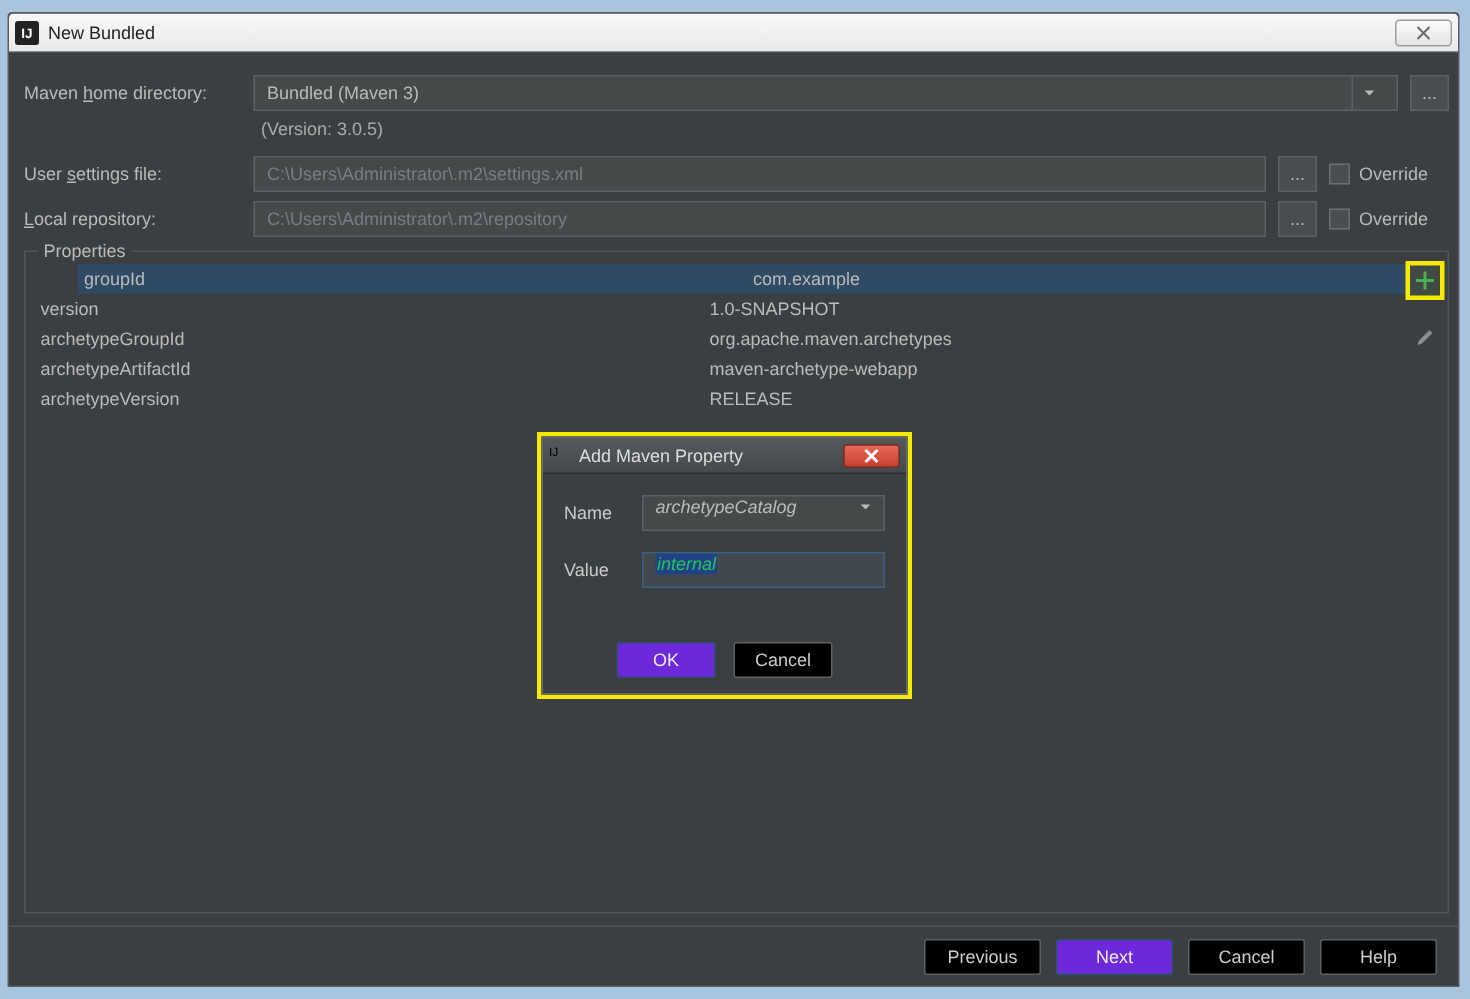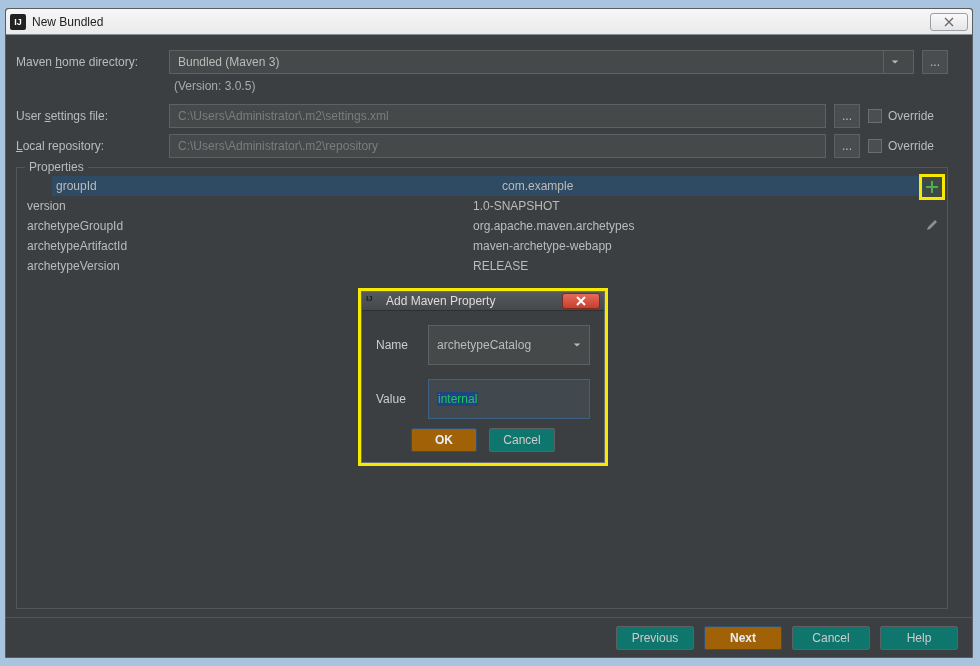--- a/index.html
+++ b/index.html
@@ -20,21 +20,21 @@
       align-items:center; justify-content:center; font-size:9px; font-weight:bold;
       margin-right:6px; border-radius:2px;
     }
     .titlebar .tb-title { flex:1; font-size:12px; }
     .tb-close {
       width:38px; height:18px; border:1px solid #9aa0a6; border-radius:3px;
       background:linear-gradient(#fafafa,#e5e5e5); display:flex; align-items:center;
       justify-content:center; color:#555;
     }
 
-    .content { flex:1; padding:12px 24px 8px 10px; display:flex; flex-direction:column; gap:0; }
+    .content { flex:1; padding:12px 6px 8px 10px; display:flex; flex-direction:column; gap:0; }
 
     .form-row { display:flex; align-items:center; height:30px; gap:8px; }
     .form-row label { width:145px; color:#bbb; }
     .form-row .underline { text-decoration:underline; }
     .combo, .textfield {
       flex:1; height:24px; background:#45494a; border:1px solid #5e6163;
       padding:0 8px; display:flex; align-items:center; color:#bbb;
     }
     .combo { justify-content:space-between; }
     .combo .chev { border-left:1px solid #5e6163; width:22px; height:100%; display:flex; align-items:center; justify-content:center;}
@@ -54,22 +54,22 @@
     .prop-row { display:flex; height:20px; align-items:center; }
     .prop-row .key { width:450px; padding-left:4px; color:#bbb;}
     .prop-row .val { flex:1; color:#bbb;}
     .prop-row.sel { background:#2f4a63;margin-left:29px;}
     .prop-actions { position:absolute; right:2px; top:6px; display:flex; flex-direction:column; gap:18px; align-items:center;}
     .plus-box { width:26px; height:26px; display:flex; align-items:center; justify-content:center; border:3px solid #f6ea00; background:rgba(70,90,70,0.4);}
     .plus-box svg { width:14px;height:14px; stroke:#4caf50; stroke-width:2;}
     .edit-icon svg { width:14px;height:14px; fill:#8b8f91; }
 
     .footer { height:40px; border-top:1px solid #555; display:flex; align-items:center; justify-content:flex-end; gap:10px; padding:0 14px;}
-    .btn { min-width:78px; height:24px; border:1px solid #5e6163; background:#0f766e; color:#ccc; display:flex; align-items:center; justify-content:center; border-radius:2px;}
-    .btn.primary { background:#a16207; border-color:#2f5176; color:#e8eef5; font-weight:bold;}
+    .btn { min-width:78px; height:24px; border:1px solid #5e6163; background:#000000; color:#ccc; display:flex; align-items:center; justify-content:center; border-radius:2px;}
+    .btn.primary { background:#6d28d9; border-color:#2f5176; color:#e8eef5; font-weight:normal;}
 
     
     .modal-border { position:absolute; left:358px; top:288px; width:250px; height:178px; border:3px solid #f6ea00; }
     .modal {
       position:absolute; left:0; top:0; right:0; bottom:0; background:#3c3f41;
       border:1px solid #6a6d70; display:flex; flex-direction:column;
     }
     .modal .m-title {
       height:24px; background:linear-gradient(#56595b,#46494b);
       border-bottom:1px solid #2e2f30; display:flex; align-items:center; padding:0 4px; gap:6px;
@@ -78,22 +78,22 @@
     .m-title span.t { flex:1; color:#ddd; font-size:12px;}
     .m-close {
       width:38px; height:16px; background:linear-gradient(#e46a5a,#c7402e);
       border:1px solid #7a2a1f; border-radius:3px; display:flex; align-items:center; justify-content:center;
     }
     .m-close svg { width:10px;height:10px; stroke:#fff; stroke-width:2;}
     .m-body { flex:1; padding:14px 14px 9px 14px; display:flex; flex-direction:column; gap:14px;}
     .m-row { display:flex; align-items:center; gap:8px;}
     .m-row label { width:44px; color:#ccc;}
     .m-input, .m-combo {
-      flex:1; height:40px; background:#45494a; border:1px solid #5e6163; color:#bbb;
-      display:flex; align-items:center; padding:0 8px;
+      flex:1; height:24px; background:#45494a; border:1px solid #5e6163; color:#bbb;
+      display:flex; align-items:flex-start; padding:0 8px;font-style:italic;
     }
     .m-combo { justify-content:space-between; }
     .m-input.focus { border:1px solid #3d6185; background:#41494f; }
     .m-input.focus span { background:#214283; color:#22c55e; padding:0 1px;}
     .m-footer { display:flex; justify-content:center; gap:12px; padding-bottom:10px;}
   </style>
 </head>
 <body>
 
 <div class="window">

